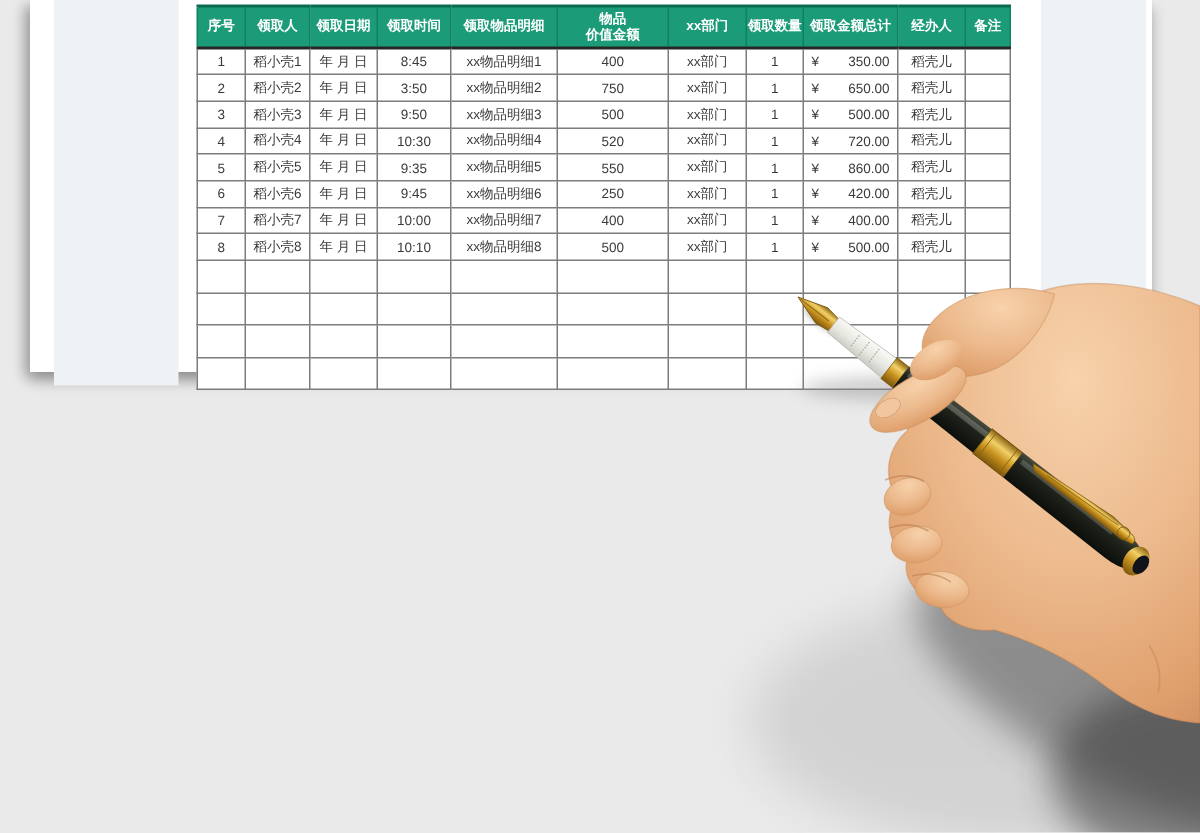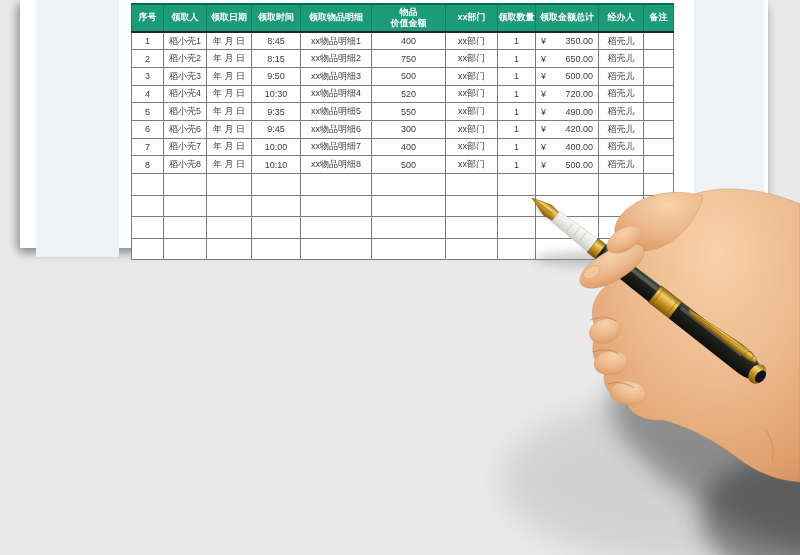--- a/index.html
+++ b/index.html
@@ -97,21 +97,21 @@
               <span>350.00</span>
             </div>
           </td>
           <td>稻壳儿</td>
           <td></td>
         </tr>
         <tr class="data">
           <td>2</td>
           <td>稻小壳2</td>
           <td>年 月 日</td>
-          <td>8:15</td>
+          <td>3:50</td>
           <td>xx物品明细2</td>
           <td>750</td>
           <td>xx部门</td>
           <td>1</td>
           <td>
             <div class="amt">
               <span>¥</span>
               <span>650.00</span>
             </div>
           </td>
@@ -159,33 +159,33 @@
           <td>稻小壳5</td>
           <td>年 月 日</td>
           <td>9:35</td>
           <td>xx物品明细5</td>
           <td>550</td>
           <td>xx部门</td>
           <td>1</td>
           <td>
             <div class="amt">
               <span>¥</span>
-              <span>490.00</span>
+              <span>860.00</span>
             </div>
           </td>
           <td>稻壳儿</td>
           <td></td>
         </tr>
         <tr class="data">
           <td>6</td>
           <td>稻小壳6</td>
           <td>年 月 日</td>
           <td>9:45</td>
           <td>xx物品明细6</td>
-          <td>300</td>
+          <td>250</td>
           <td>xx部门</td>
           <td>1</td>
           <td>
             <div class="amt">
               <span>¥</span>
               <span>420.00</span>
             </div>
           </td>
           <td>稻壳儿</td>
           <td></td>

